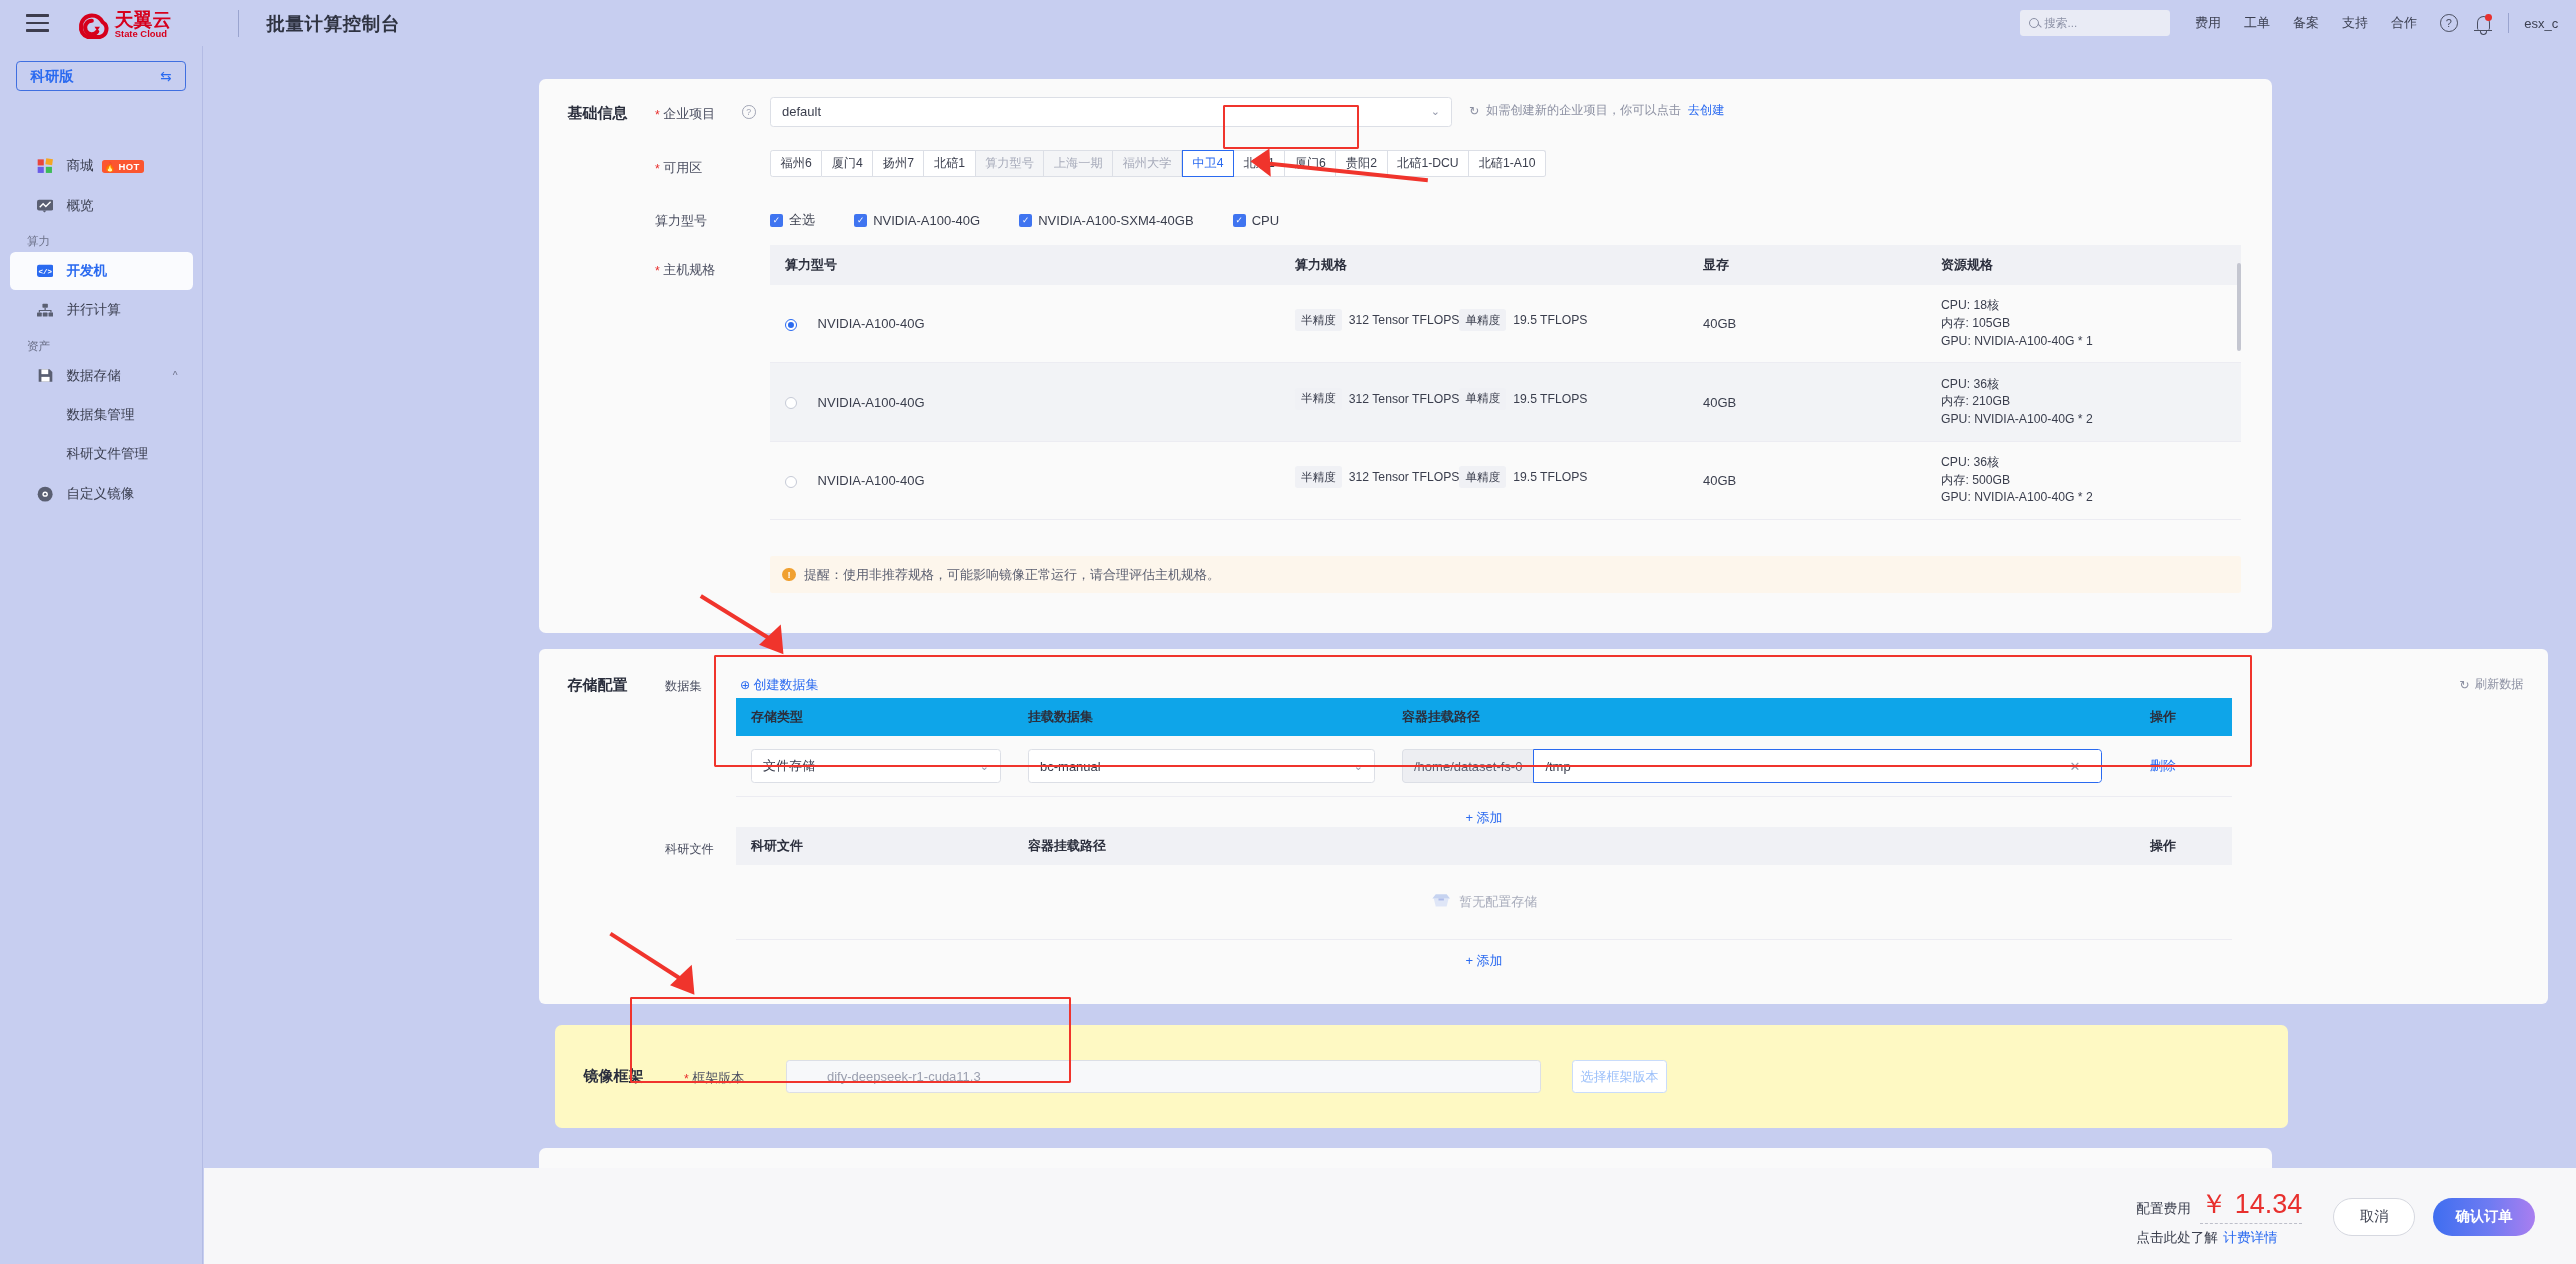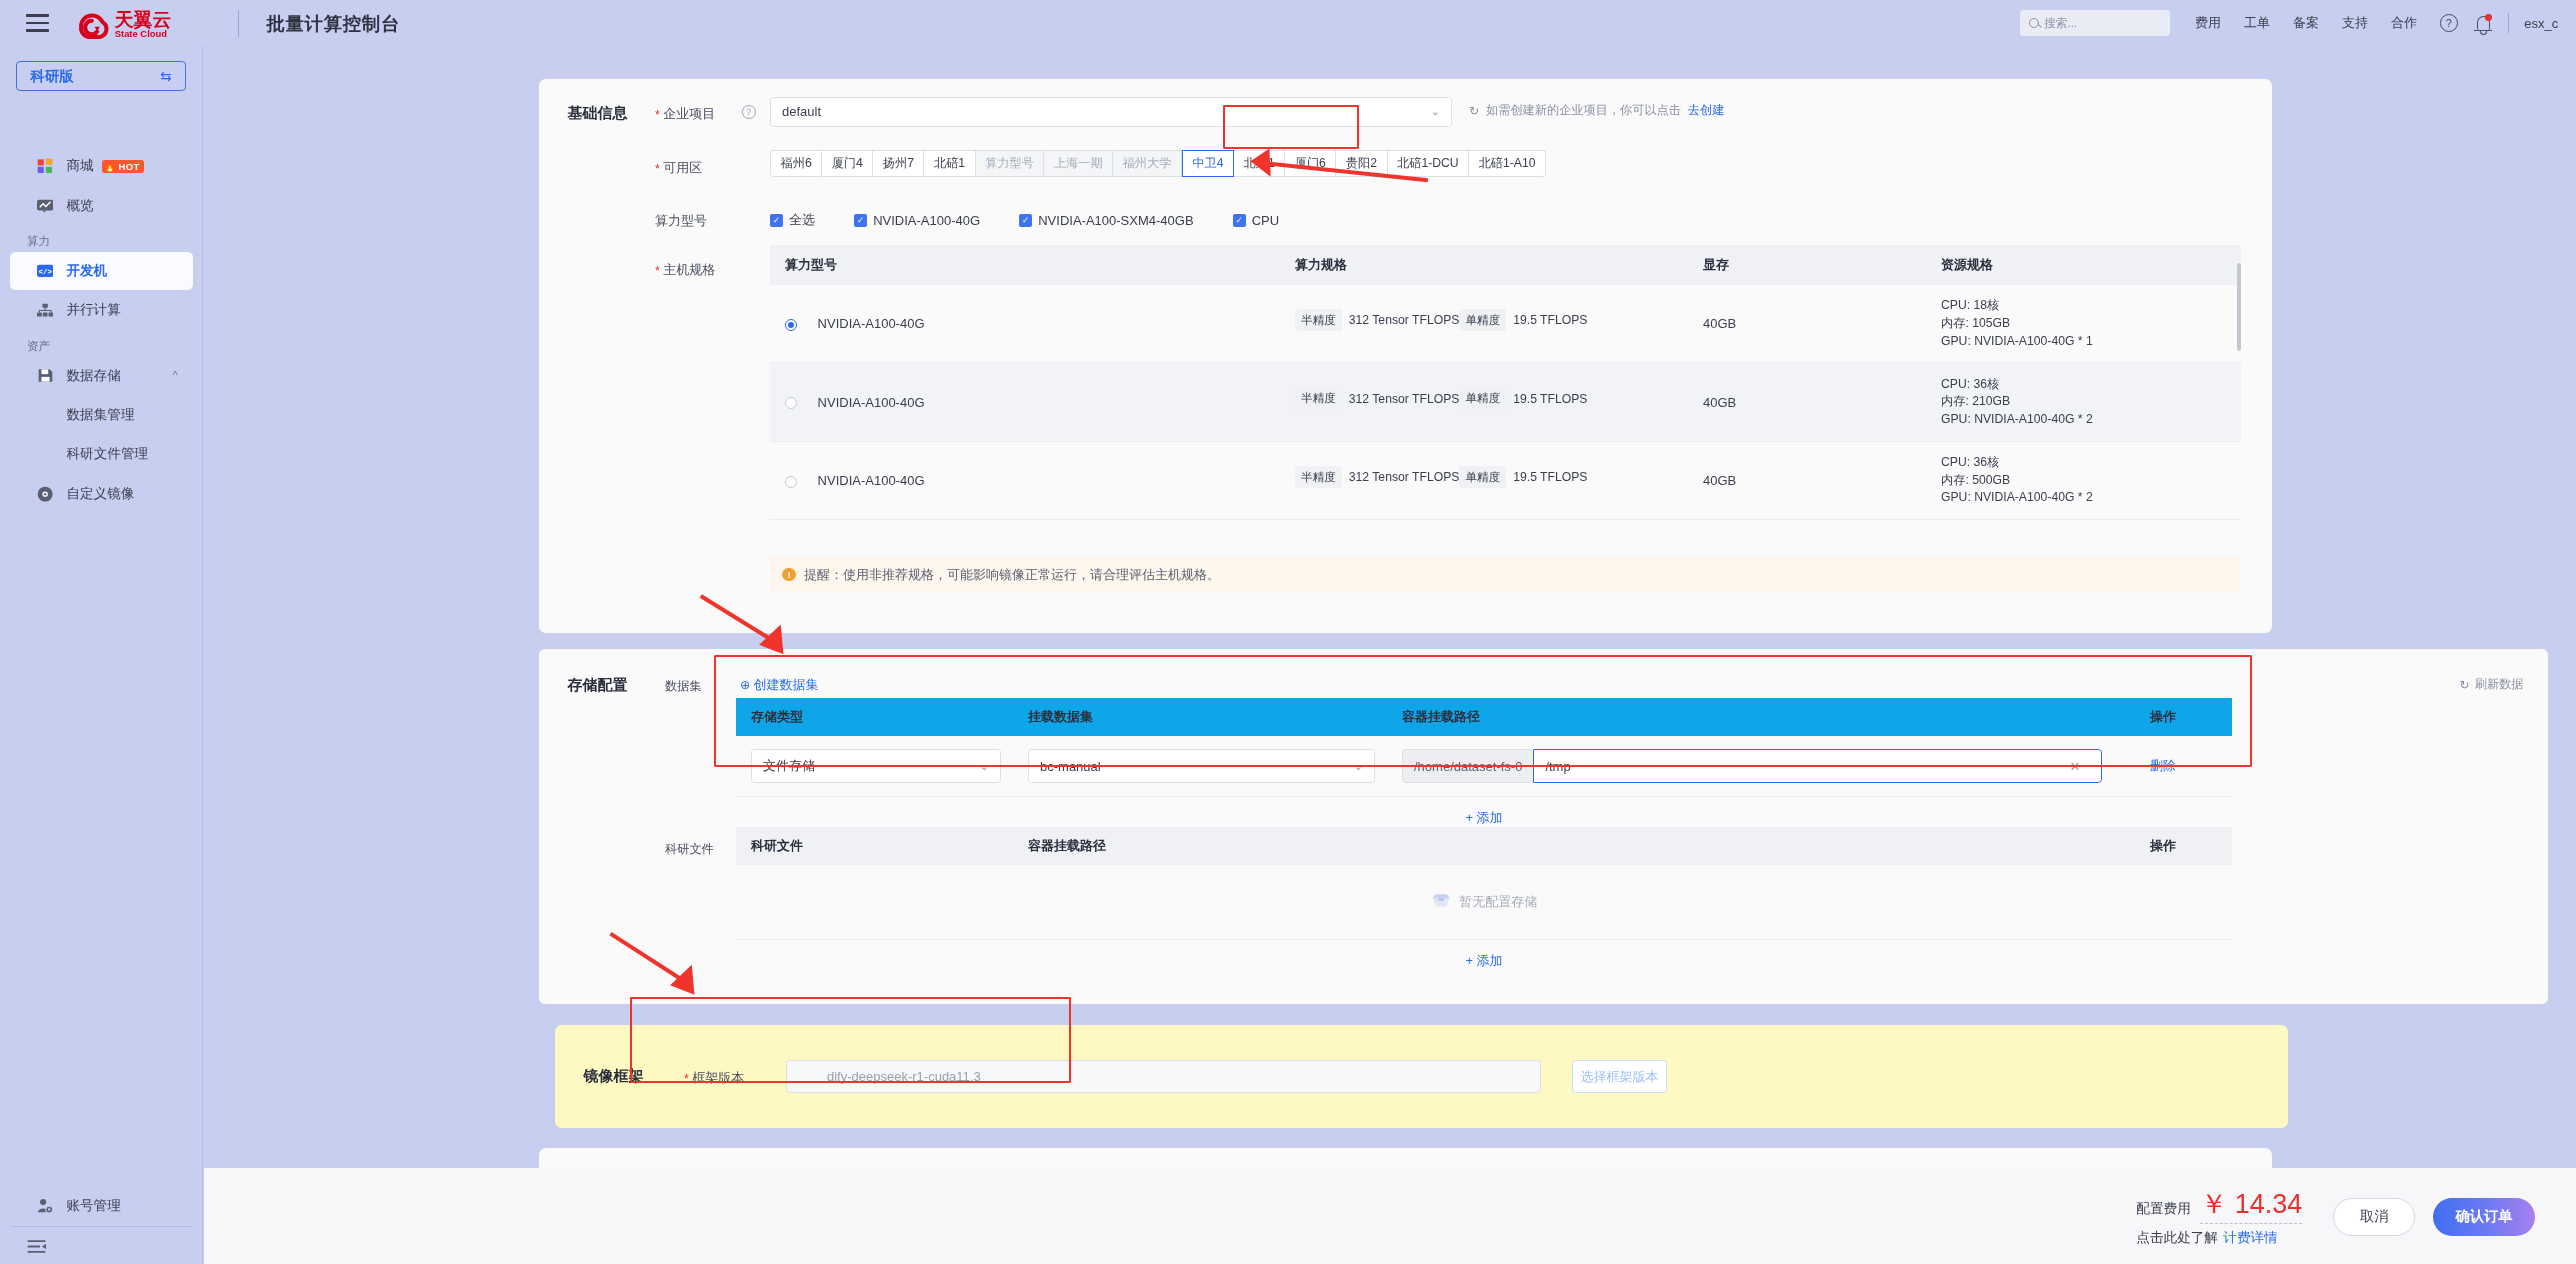--- a/index.html
+++ b/index.html
@@ -321,40 +321,20 @@
           <svg width="16.3" height="16.3" viewBox="0 0 24 24">
             <circle cx="12" cy="12" r="11" fill="#5a5f72"></circle>
             <circle cx="12" cy="12" r="4" fill="#fff"></circle>
             <circle cx="12" cy="12" r="1.8" fill="#5a5f72"></circle>
           </svg>
         </span>
         <span>自定义镜像</span>
       </div>
     </div>
 
-    <div class="sidebar-bottom">
-      <div class="nav-item">
-        <span class="ico">
-          <svg width="16.3" height="16.3" viewBox="0 0 24 24">
-            <circle cx="9" cy="6" r="4.5" fill="#5a5f72"></circle>
-            <path d="M1 21 a8.5 8.5 0 0 1 16 0 z" fill="#5a5f72"></path>
-            <circle cx="18" cy="17" r="5" fill="#5a5f72" stroke="#c7cef0" stroke-width="1.5"></circle>
-            <circle cx="18" cy="17" r="1.8" fill="#c7cef0"></circle>
-          </svg>
-        </span>
-        <span>账号管理</span>
-      </div>
-      <div class="sidebar-sep"></div>
-      <div class="collapse-btn">
-        <svg width="20.4" height="15" viewBox="0 0 30 22">
-          <path d="M1 3 h26 M1 11 h18 M1 19 h26" stroke="#5a5f72" stroke-width="2.6" fill="none"></path>
-          <path d="M28 7 l-6 4 l6 4 z" fill="#5a5f72"></path>
-        </svg>
-      </div>
-    </div>
   </div>
 
   <div class="main">
     <div class="content-scroll">
 
       <div class="panel-basic">
         <div class="sect-title" style="left:28.6px; top:24.5px;">基础信息</div>
 
         <div class="field-label req" style="position:absolute; left:116px; top:26px;">企业项目</div>
         <span style="position:absolute; left:203px; top:26px; width:13.6px;height:13.6px;border:1px solid #a0a4b4;border-radius:50%;font-size:8.8px;color:#a0a4b4;display:flex;align-items:center;justify-content:center;">?</span>

